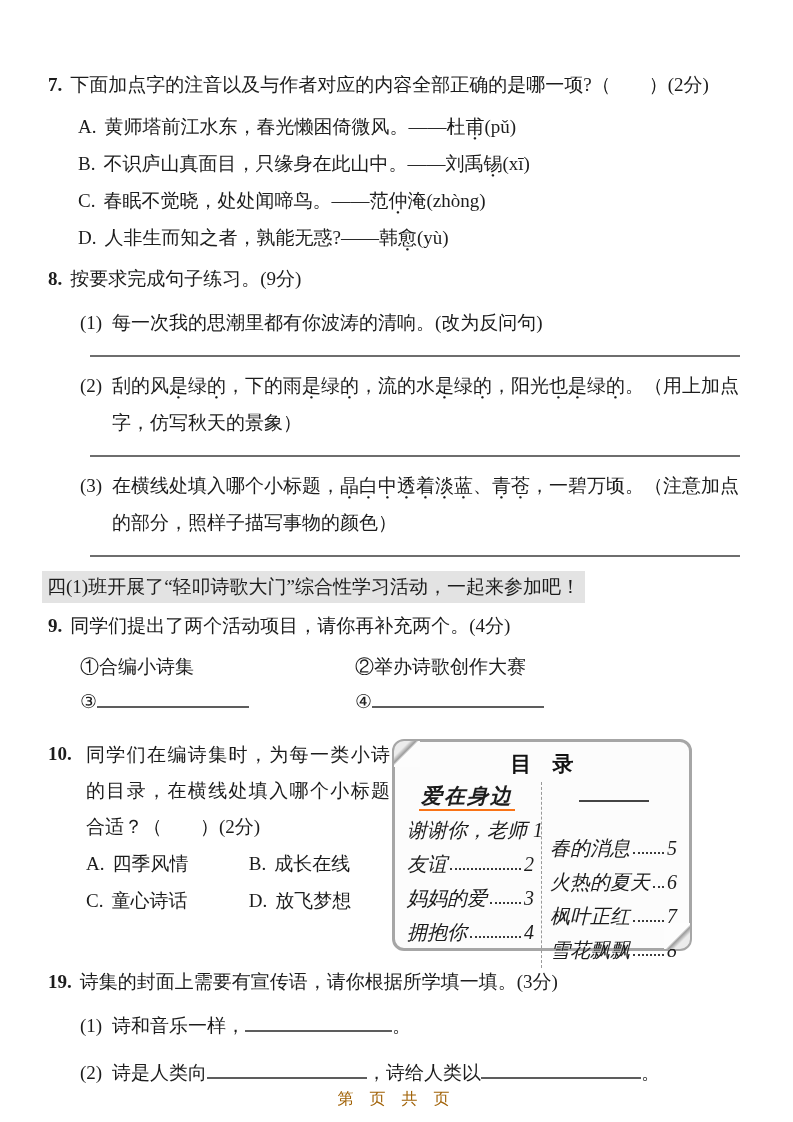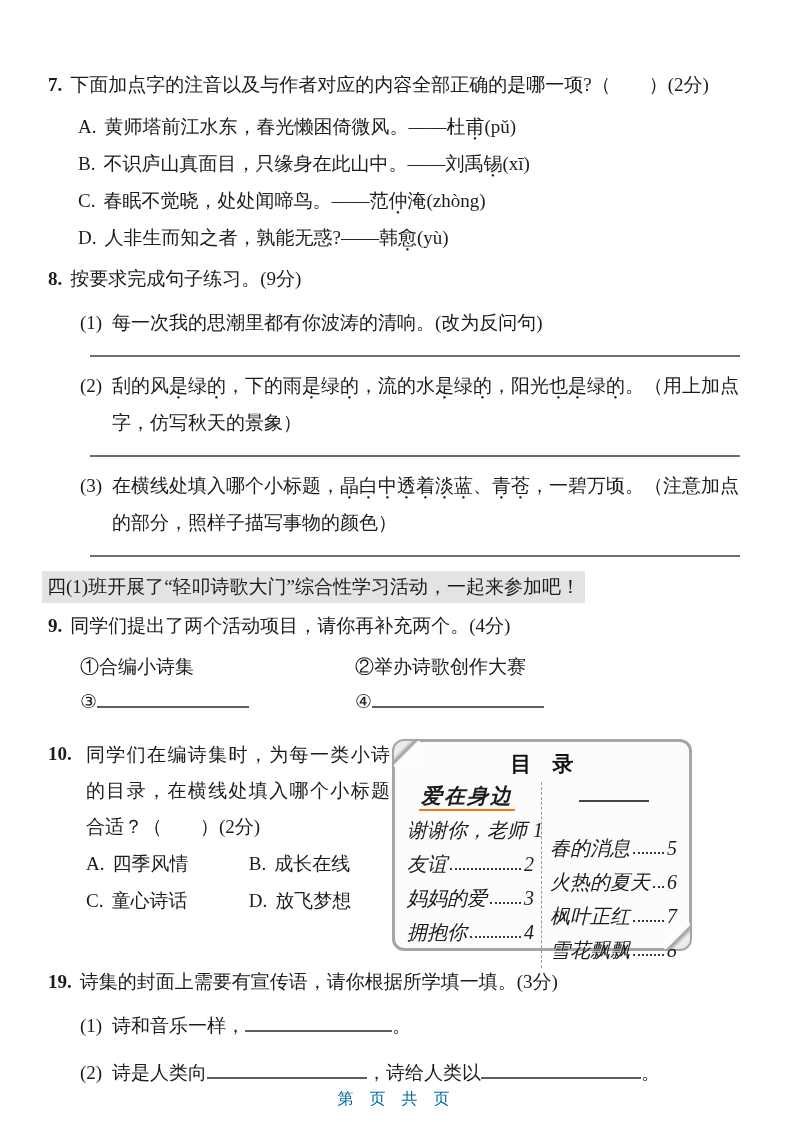--- a/index.html
+++ b/index.html
@@ -77,21 +77,21 @@
   .blankline{display:block;width:70px;border-bottom:2px solid #444;margin:18px auto 0;}
   .toc-row{display:flex;align-items:baseline;height:34px;line-height:32px;font-style:italic;font-size:20px;white-space:nowrap;}
   .toc-row .t{flex:0 0 auto;}
   .toc-row .leader{flex:1 1 auto;align-self:center;height:0;border-bottom:2.5px dotted #3a3a3a;margin:8px 3px 0;}
   .toc-row .p{flex:0 0 auto;}
   
   .q11{margin-top:16px;}
   
   .footer{
     position:absolute;bottom:12px;left:0;right:0;text-align:center;
-    font-size:16px;letter-spacing:6px;color:#0369a1;
+    font-size:16px;letter-spacing:6px;color:#a16207;
   }
   section{display:block;}
   .mt16{margin-top:8px;}
 </style>
 </head>
 <body>
 
 <div class="page">
 
   <section>

